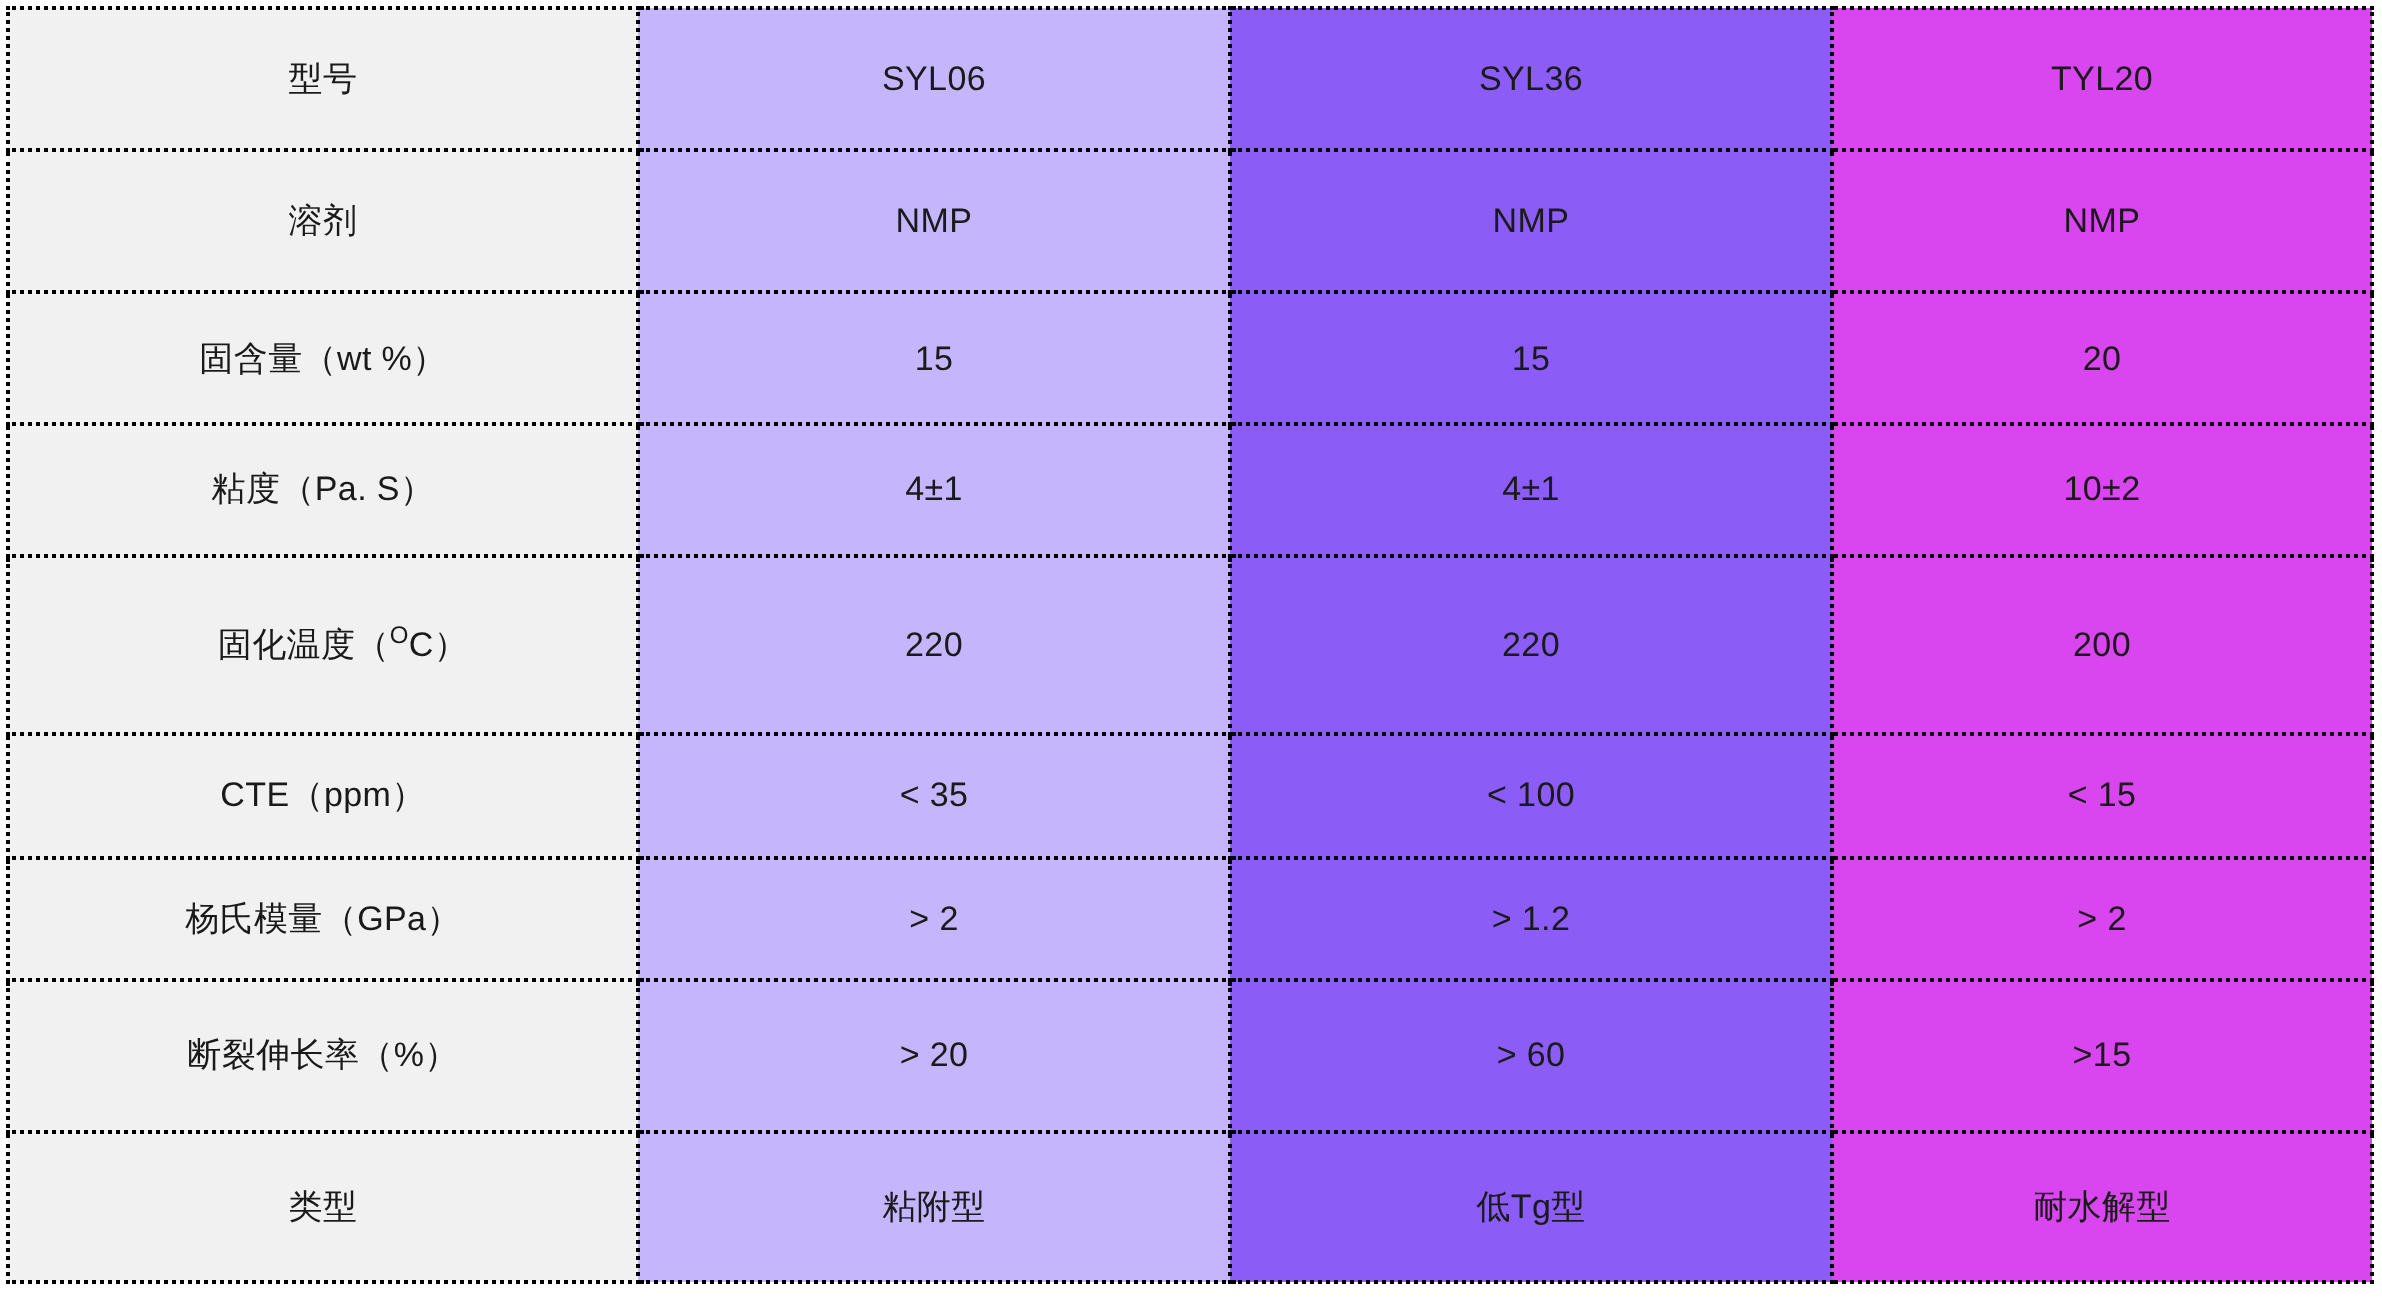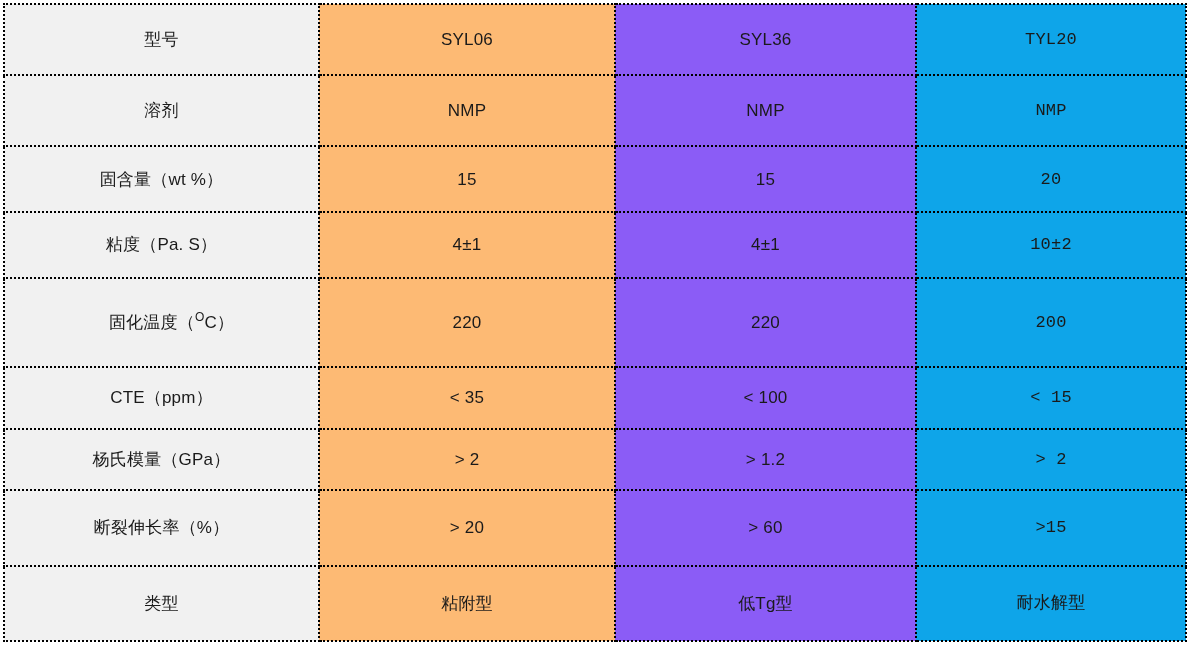--- a/index.html
+++ b/index.html
@@ -42,23 +42,23 @@
   }
 
   
   col.c-label { width: 315px; }
   col.c-syl06 { width: 296px; }
   col.c-syl36 { width: 301px; }
   col.c-tyl20 { width: 270px; }
 
   
   td.col-label { background: #f1f1f1; }
-  td.col-syl06 { background: #fdba74; }
+  td.col-syl06 { background: #c4b5fd; }
   td.col-syl36 { background: #8b5cf6; }
-  td.col-tyl20 { background: #0ea5e9; font-family: Liberation Mono, monospace; }
+  td.col-tyl20 { background: #d946ef; }
 
   
   tr.r-h52 { height: 52px; }
   tr.r-h48 { height: 48px; }
   tr.r-h65 { height: 65px; }
   tr.r-h45 { height: 45px; }
   tr.r-h55 { height: 55px; }
 
   sup.deg {
     font-size: 12px;

